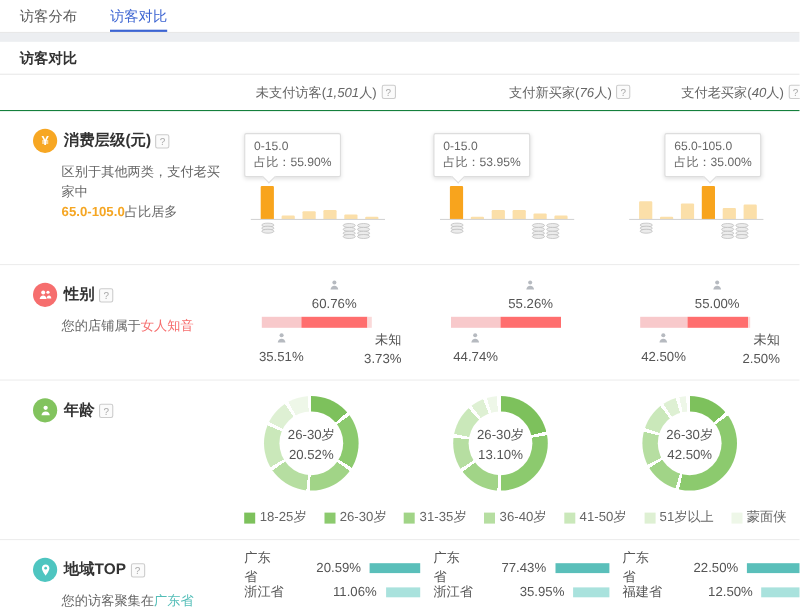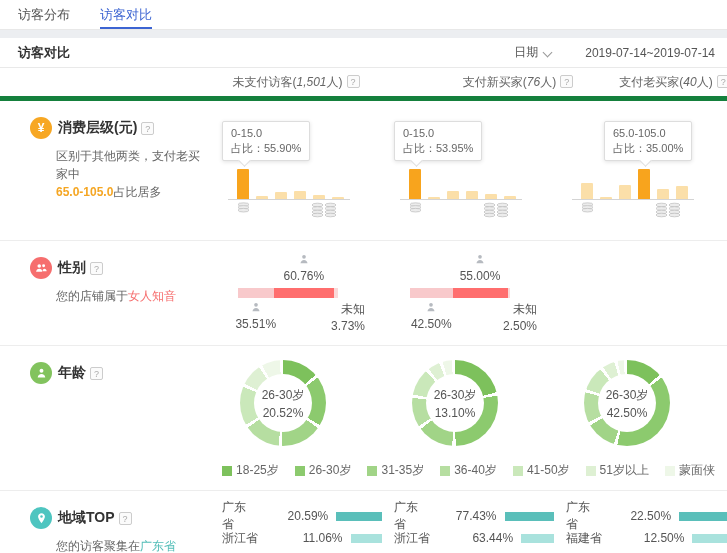--- a/index.html
+++ b/index.html
@@ -20,21 +20,21 @@
   
   .panel-header { height:30px; border-bottom:1px solid #e9e9e9; display:flex; align-items:center; padding:0 12px 0 18px; }
   .panel-title { font-weight:bold; font-size:13px; color:#333; }
   .ph-right { margin-left:auto; display:flex; align-items:center; color:#555; }
   .chev { width:7px; height:7px; border-right:1px solid #999; border-bottom:1px solid #999;
     transform:rotate(45deg); margin:-3px 0 0 6px; display:inline-block; }
   .date-value { margin-left:34px; color:#555; }
 
   
   .grid { display:grid; grid-template-columns:210px 172px 172px 173px; }
-  .colheads { height:33px; align-items:center; border-bottom:5px solid #15803d; }
+  .colheads { height:33px; align-items:center; border-bottom:1px solid #15803d; }
   .colhead { text-align:center; color:#666; white-space:nowrap; }
   .colhead .num { font-style:italic; }
   .colhead.h2 { transform:translateX(50px); }
   .colhead.h3 { transform:translateX(34px); }
   .q { display:inline-block; width:13px; height:13px; line-height:12px; text-align:center;
     border:1px solid #ccc; border-radius:2px; color:#aaa; font-size:9px; background:#fbfbfb;
     margin-left:4px; vertical-align:1px; cursor:pointer; }
 
   .section { border-bottom:1px solid #ededed; position:relative; }
   .s1 { height:140px; } .s2 { height:105px; } .s3 { height:145px; } .s4 { height:80px; border-bottom:none; }
@@ -113,26 +113,20 @@
       <span>访客分布</span>
     </div>
   <div class="tab active">
       <span>访客对比</span>
     </div>
 </div>
 <div class="strip"></div>
 
 <div class="panel-header">
   <span class="panel-title">访客对比</span>
-  <div class="ph-right">
-    <span>
-      <span>日期</span><span class="chev"></span>
-    </span>
-    <span class="date-value">2019-07-14~2019-07-14</span>
-  </div>
 </div>
 
 <div class="grid colheads">
   <div></div>
   <div class="colhead h1">
     <span>未支付访客(</span><i class="num">1,501</i><span>人)</span><span class="q">?</span>
   </div>
   <div class="colhead h2">
     <span>支付新买家(</span><i class="num">76</i><span>人)</span><span class="q">?</span>
   </div>
@@ -298,20 +292,42 @@
           <path d="M5.5 19c.4-4 3-6.3 6.5-6.3s6.1 2.3 6.5 6.3z"></path>
         </svg>
       <div class="g-pct">35.51%</div>
     </div>
     <div class="g-unknown">
       <div>未知</div>
       <div class="g-pct">3.73%</div>
     </div>
   </div>
 
+  <div class="gender-cell">
+    <div class="g-top" style="left: 100.37px;">
+      <svg class="gp" viewBox="0 0 24 24">
+          <circle cx="12" cy="7" r="3.4"></circle>
+          <path d="M5.5 19c.4-4 3-6.3 6.5-6.3s6.1 2.3 6.5 6.3z"></path>
+        </svg>
+      <div class="g-pct">55.26%</div>
+    </div>
+    <div class="gbar">
+      <div class="seg m" style="width: 44.74px;"></div>
+      <div class="seg f" style="width: 55.26px;"></div>
+      <div class="seg u" style="width: 0px;"></div>
+    </div>
+    <div class="g-male" style="left: 50.37px;">
+      <svg class="gp" viewBox="0 0 24 24">
+          <circle cx="12" cy="7" r="3.4"></circle>
+          <path d="M5.5 19c.4-4 3-6.3 6.5-6.3s6.1 2.3 6.5 6.3z"></path>
+        </svg>
+      <div class="g-pct">44.74%</div>
+    </div>
+
+  </div>
 
   <div class="gender-cell">
     <div class="g-top" style="left: 98px;">
       <svg class="gp" viewBox="0 0 24 24">
           <circle cx="12" cy="7" r="3.4"></circle>
           <path d="M5.5 19c.4-4 3-6.3 6.5-6.3s6.1 2.3 6.5 6.3z"></path>
         </svg>
       <div class="g-pct">55.00%</div>
     </div>
     <div class="gbar">
@@ -442,21 +458,21 @@
   </div>
 
   <div class="region-cell">
     <div class="region-row">
       <span class="rname">广东省</span>
         <span class="rpct">77.43%</span>
         <span class="rbar" style="width: 73px;"></span>
     </div>
     <div class="region-row">
       <span class="rname">浙江省</span>
-        <span class="rpct">63.44%</span>
+        <span class="rpct">35.95%</span>
         <span class="rbar" style="width: 34px;"></span>
     </div>
     <div class="region-row">
       <span class="rname"></span>
         <span class="rpct"></span>
     </div>
   </div>
 
   <div class="region-cell">
     <div class="region-row">

